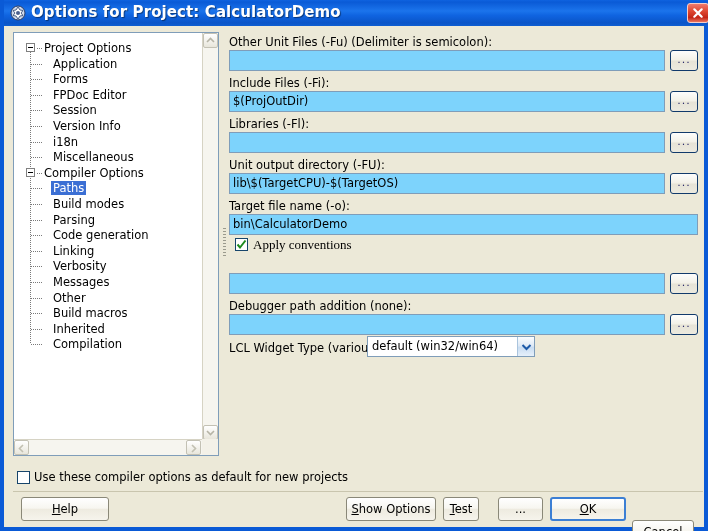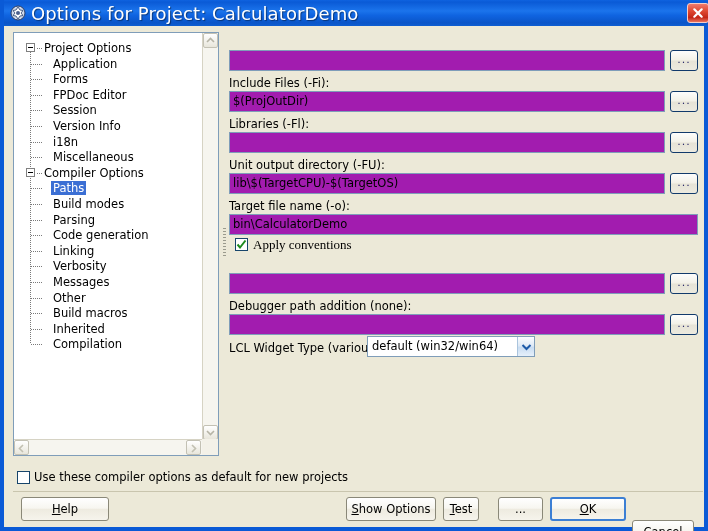--- a/index.html
+++ b/index.html
@@ -31,22 +31,22 @@
         #0a55c8 88%, #0e5ed2 100%);
     overflow: hidden;
   }
   #title-icon {
     position: absolute; left: 6px; top: 5px;
     width: 16px; height: 16px;
   }
   #title-text {
     position: absolute; left: 27px; top: 3px;
     color: #ffffff;
-    font-size: 18px;
-    font-weight: normal;
+    font-size: 15px;
+    font-weight: bold;
     letter-spacing: 0.1px;
     text-shadow: 1px 1px 1px rgba(0,0,0,0.45);
     white-space: nowrap;
   }
   #close-button {
     position: absolute; right: 3px; top: 3px;
     width: 22px; height: 20px;
     border-radius: 3px;
     background: linear-gradient(to bottom, #f07b6e 0%, #e04a33 38%, #c42616 75%, #e8745f 100%);
     border: 1px solid #f7cdc5;
@@ -151,21 +151,21 @@
   }
   .fld-label {
     position: absolute;
     font-size: 11.5px;
     color: #000;
     white-space: nowrap;
     line-height: 14px;
   }
   .edit {
     position: absolute;
-    background: #a21caf;
+    background: #7dd3fc;
     border: 1px solid #7f9db9;
     box-sizing: border-box;
     font-family: "DejaVu Sans", "Liberation Sans", sans-serif;
     font-size: 11.5px;
     color: #000;
     padding: 0 3px;
     line-height: 19px;
     height: 21px;
     white-space: nowrap;
     overflow: hidden;
@@ -357,20 +357,21 @@
           </svg>
       </div>
     </div>
     <div id="tree-corner"></div>
   </div>
 
   <div id="splitter"></div>
 
   <div id="right-panel">
 
+    <div class="fld-label" style="left:0px; top:5px;">Other Unit Files (-Fu) (Delimiter is semicolon):</div>
     <div class="edit" style="left:0px; top:20px; width:436px;"></div>
     <div class="dots-btn" style="left:441px; top:20px;">...</div>
 
     <div class="fld-label" style="left:0px; top:46px;">Include Files (-Fi):</div>
     <div class="edit" style="left:0px; top:61px; width:436px;">$(ProjOutDir)</div>
     <div class="dots-btn" style="left:441px; top:61px;">...</div>
 
     <div class="fld-label" style="left:0px; top:87px;">Libraries (-Fl):</div>
     <div class="edit" style="left:0px; top:102px; width:436px;"></div>
     <div class="dots-btn" style="left:441px; top:102px;">...</div>

